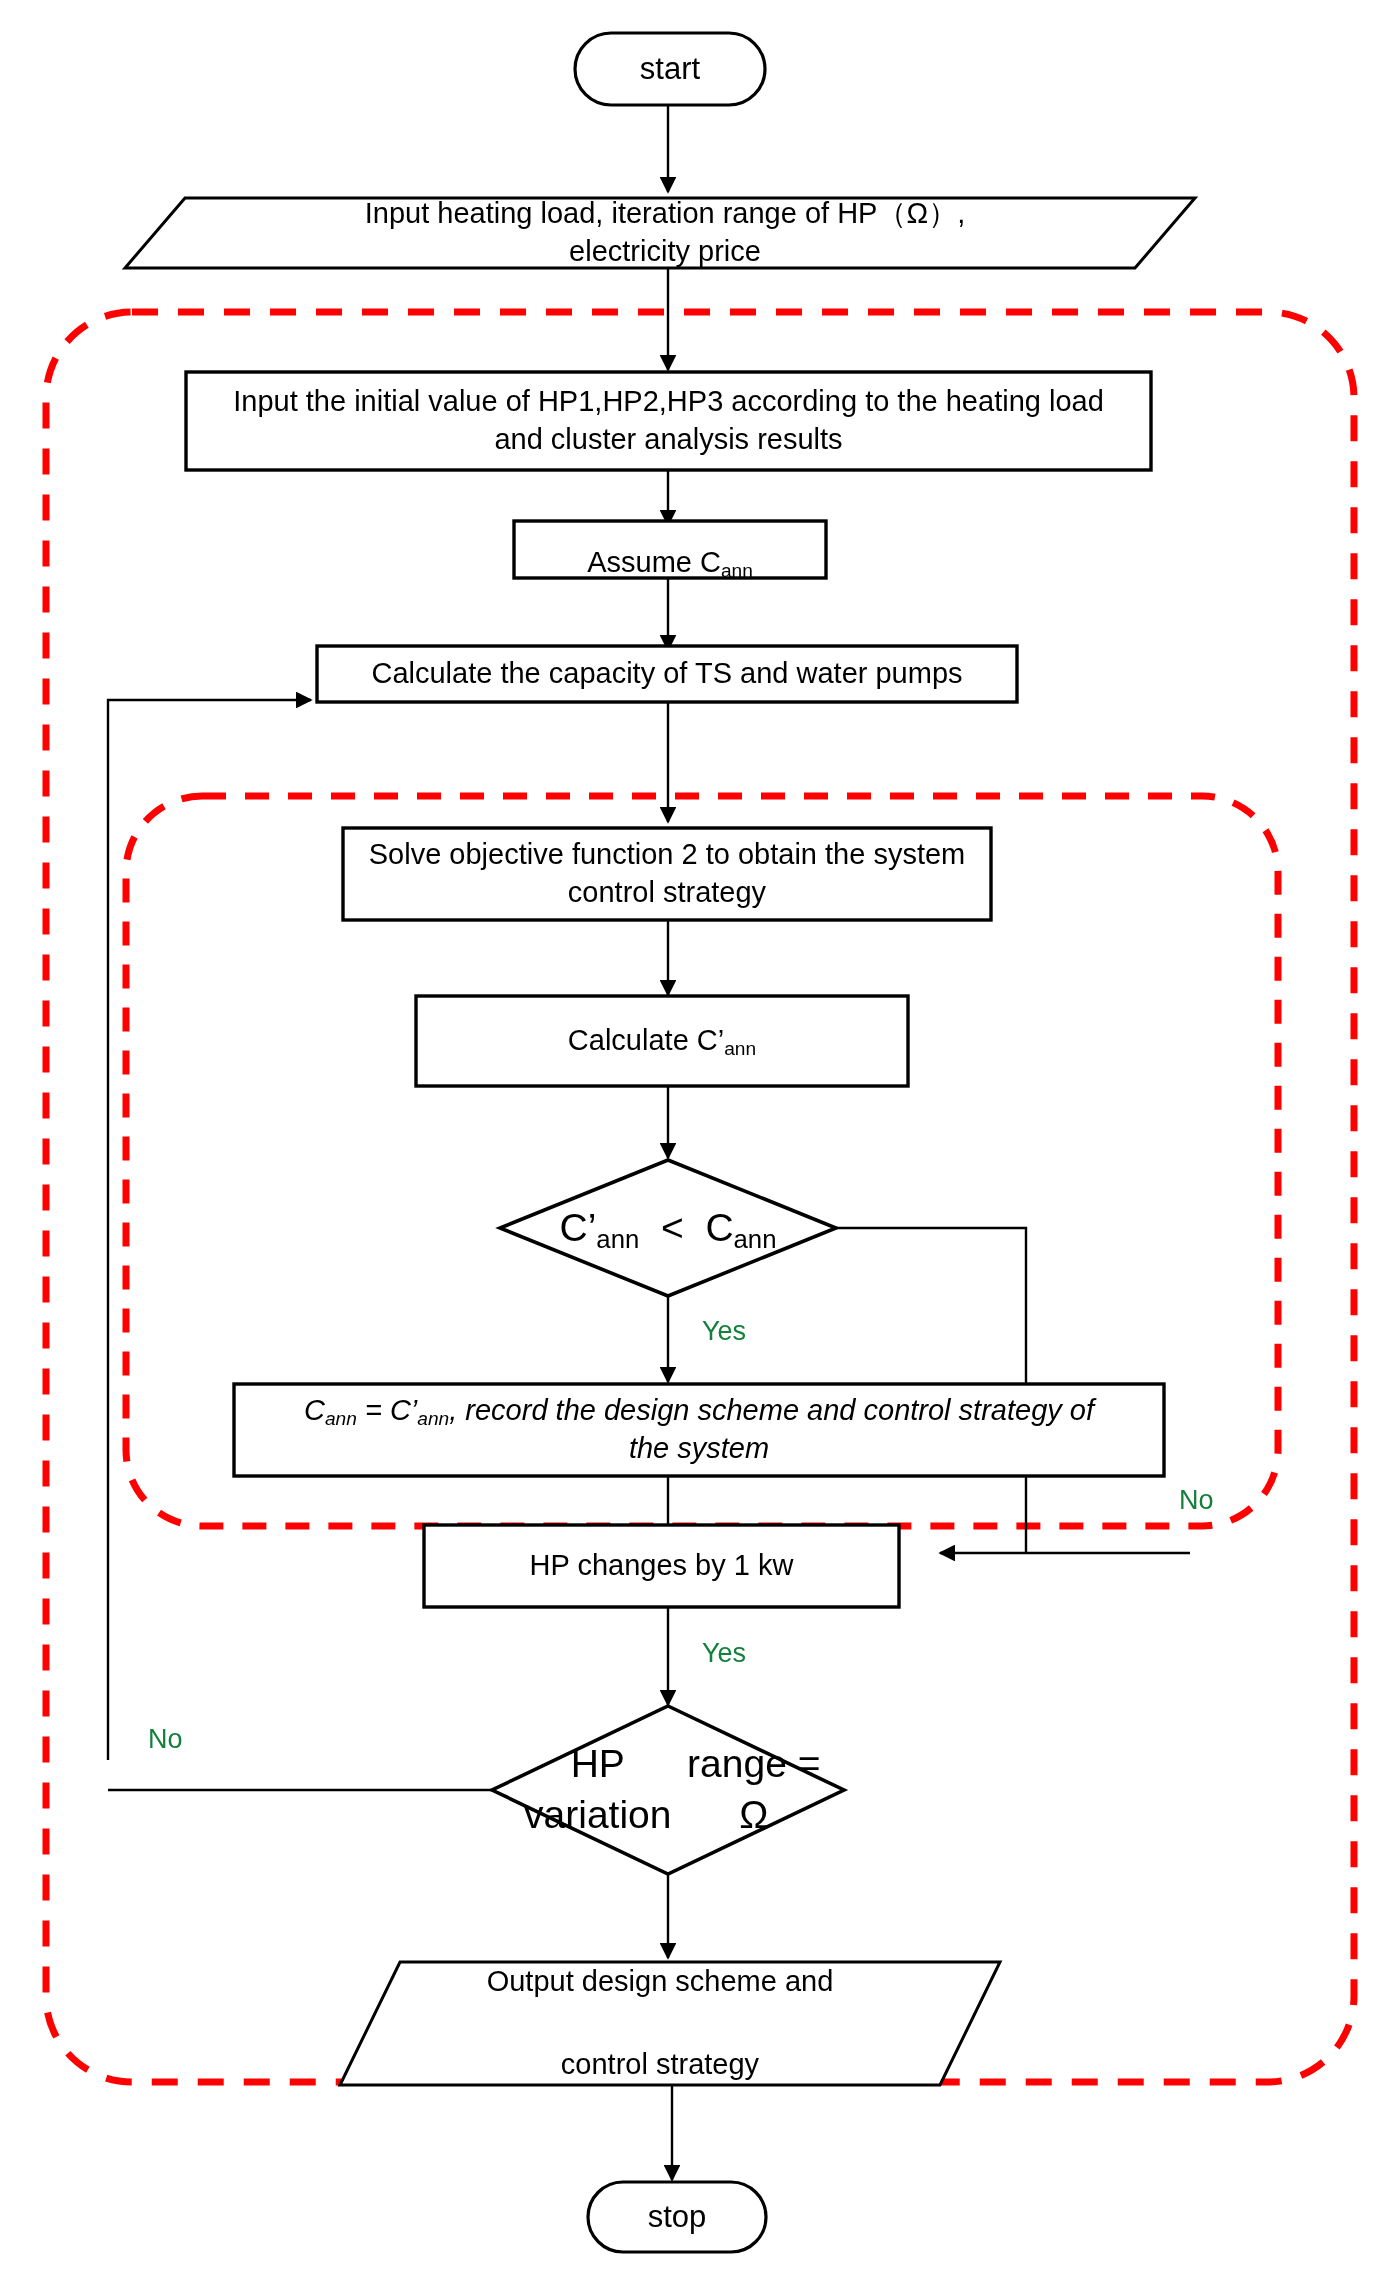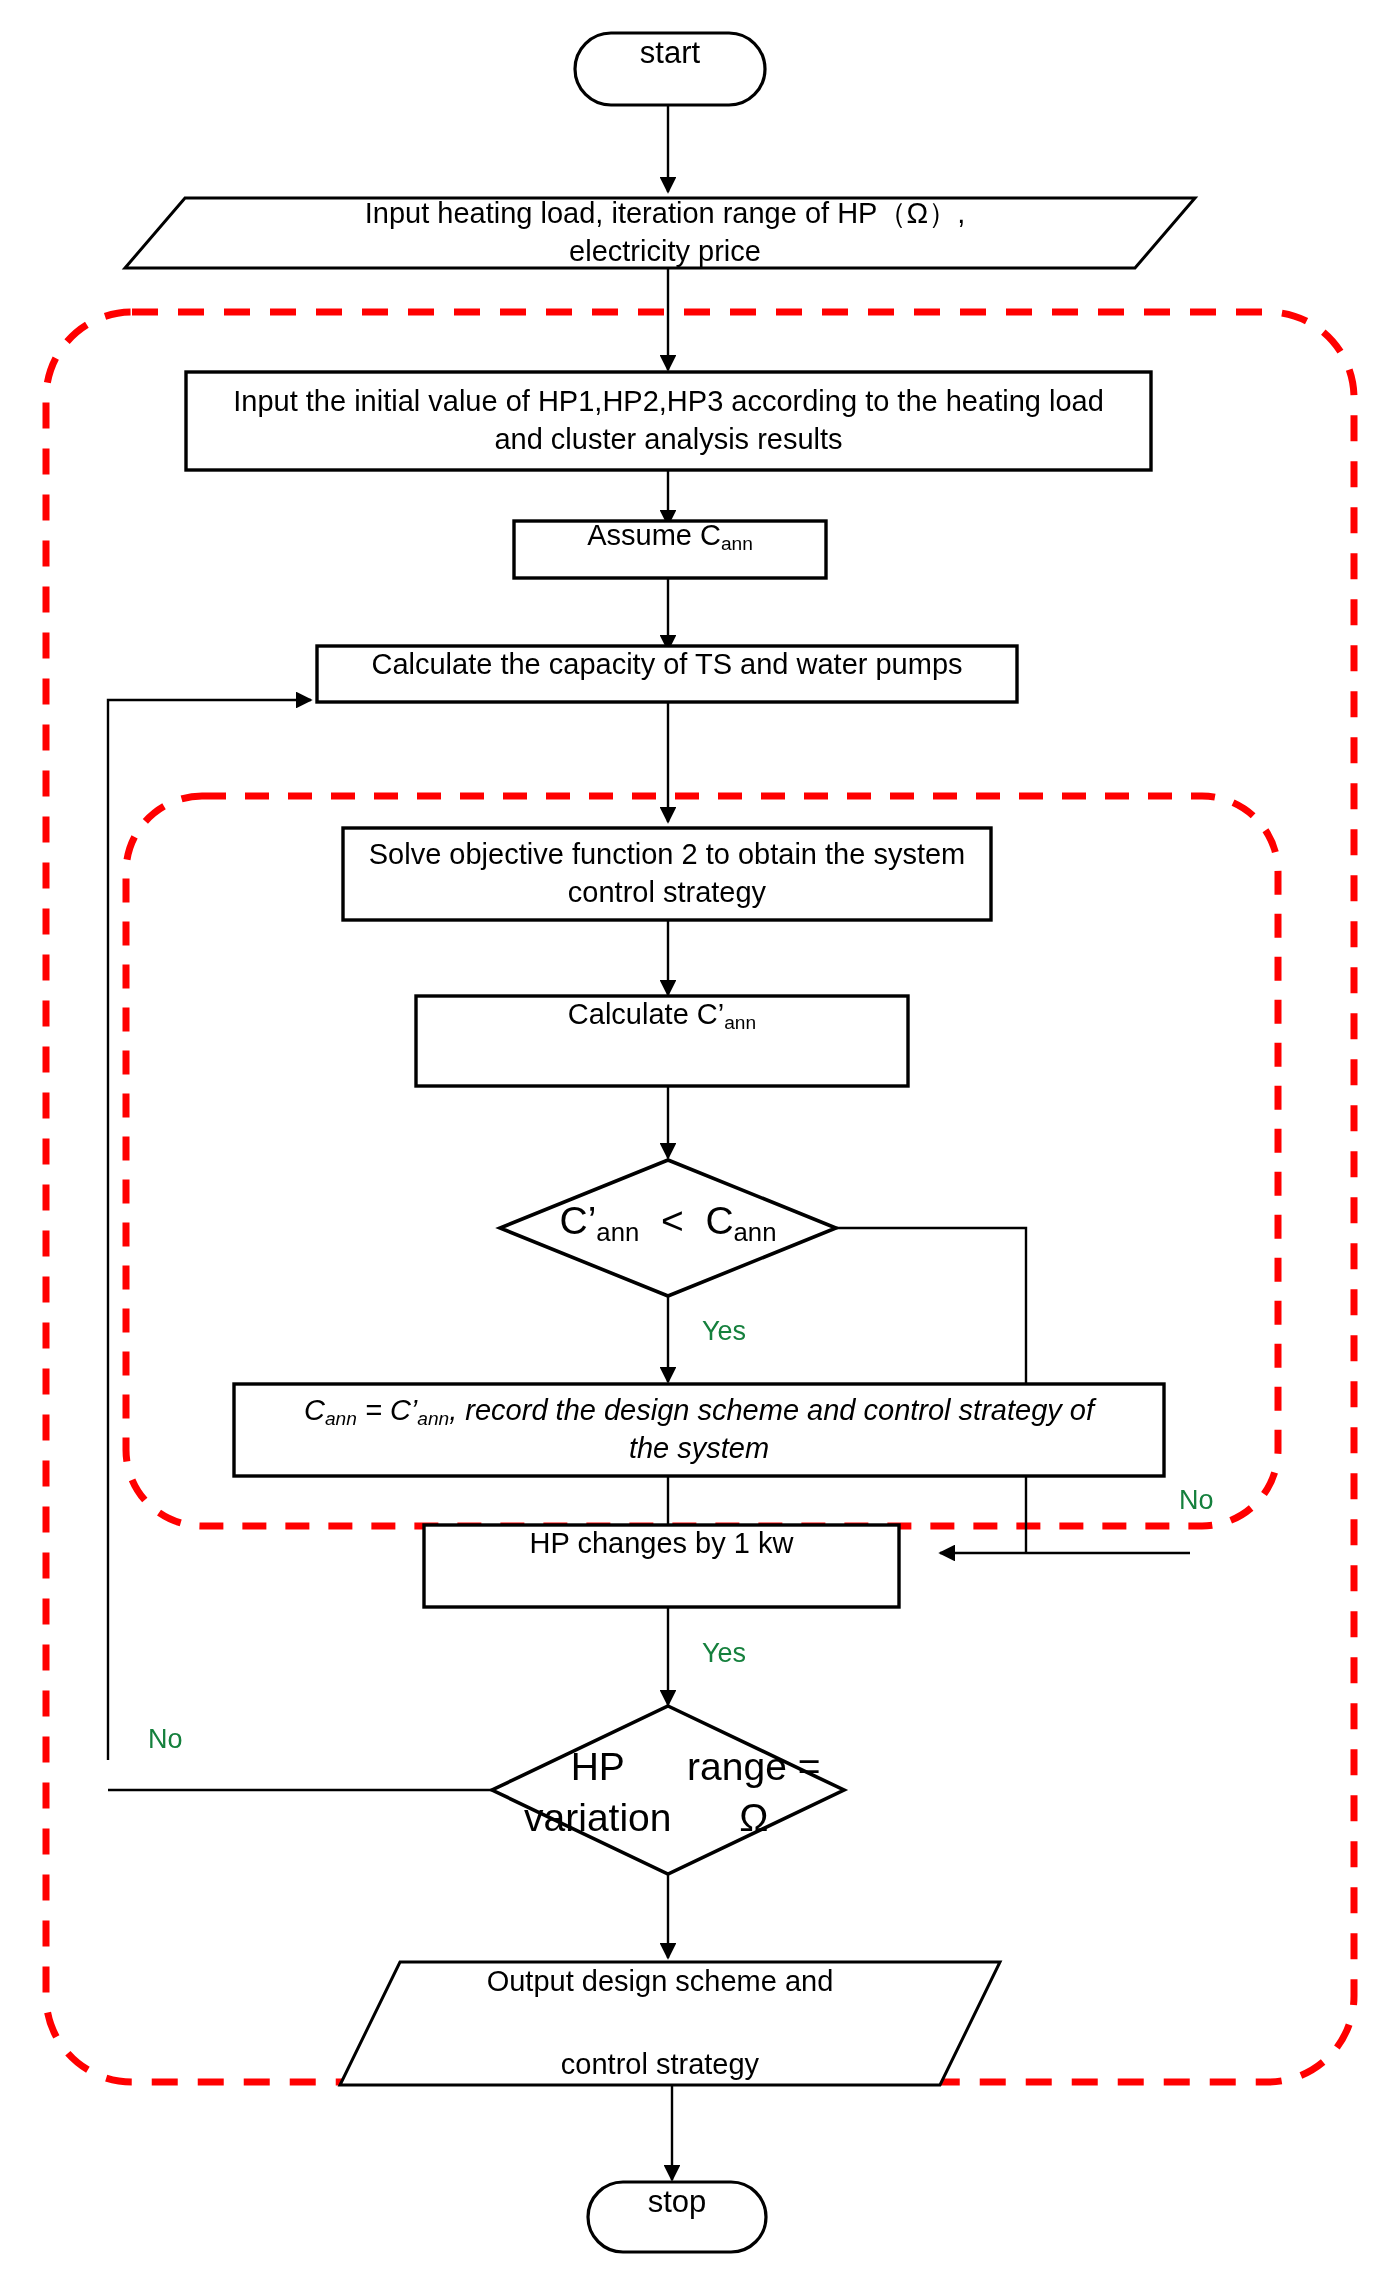--- a/index.html
+++ b/index.html
@@ -18,20 +18,21 @@
   svg.layer {
     position: absolute;
     top: 0;
     left: 0;
     width: 1384px;
     height: 2275px;
   }
   .node-text {
     position: absolute;
     display: flex;
+    align-items: center;
     justify-content: center;
     text-align: center;
     color: #000000;
     line-height: 1.30;
     pointer-events: none;
   }
   .edge-label {
     position: absolute;
     color: #15803d;
     font-size: 27px;
@@ -129,21 +130,21 @@
   <div class="node-text t-io" style="left:195px; top:198px; width:940px; height:70px; flex-direction:column;">
     <span>Input heating load, iteration range of HP（Ω）,</span>
     <span>electricity price</span>
   </div>
 
   <div class="node-text t-proc" style="left:190px; top:372px; width:957px; height:98px; flex-direction:column;">
     <span>Input the initial value of HP1,HP2,HP3 according to the heating load</span>
     <span>and cluster analysis results</span>
   </div>
 
-  <div class="node-text t-proc" style="left:514px; top:517px; width:312px; height:43px;">
+  <div class="node-text t-proc" style="left:514px; top:541px; width:312px; height:43px;">
     <span><span>Assume C</span><sub>ann</sub></span>
   </div>
 
   <div class="node-text t-proc" style="left:317px; top:646px; width:700px; height:56px;">
     <span>Calculate the capacity of TS and water pumps</span>
   </div>
 
   <div class="node-text t-proc" style="left:348px; top:828px; width:638px; height:92px; flex-direction:column;">
     <span>Solve objective function 2 to obtain the system</span>
     <span>control strategy</span>

